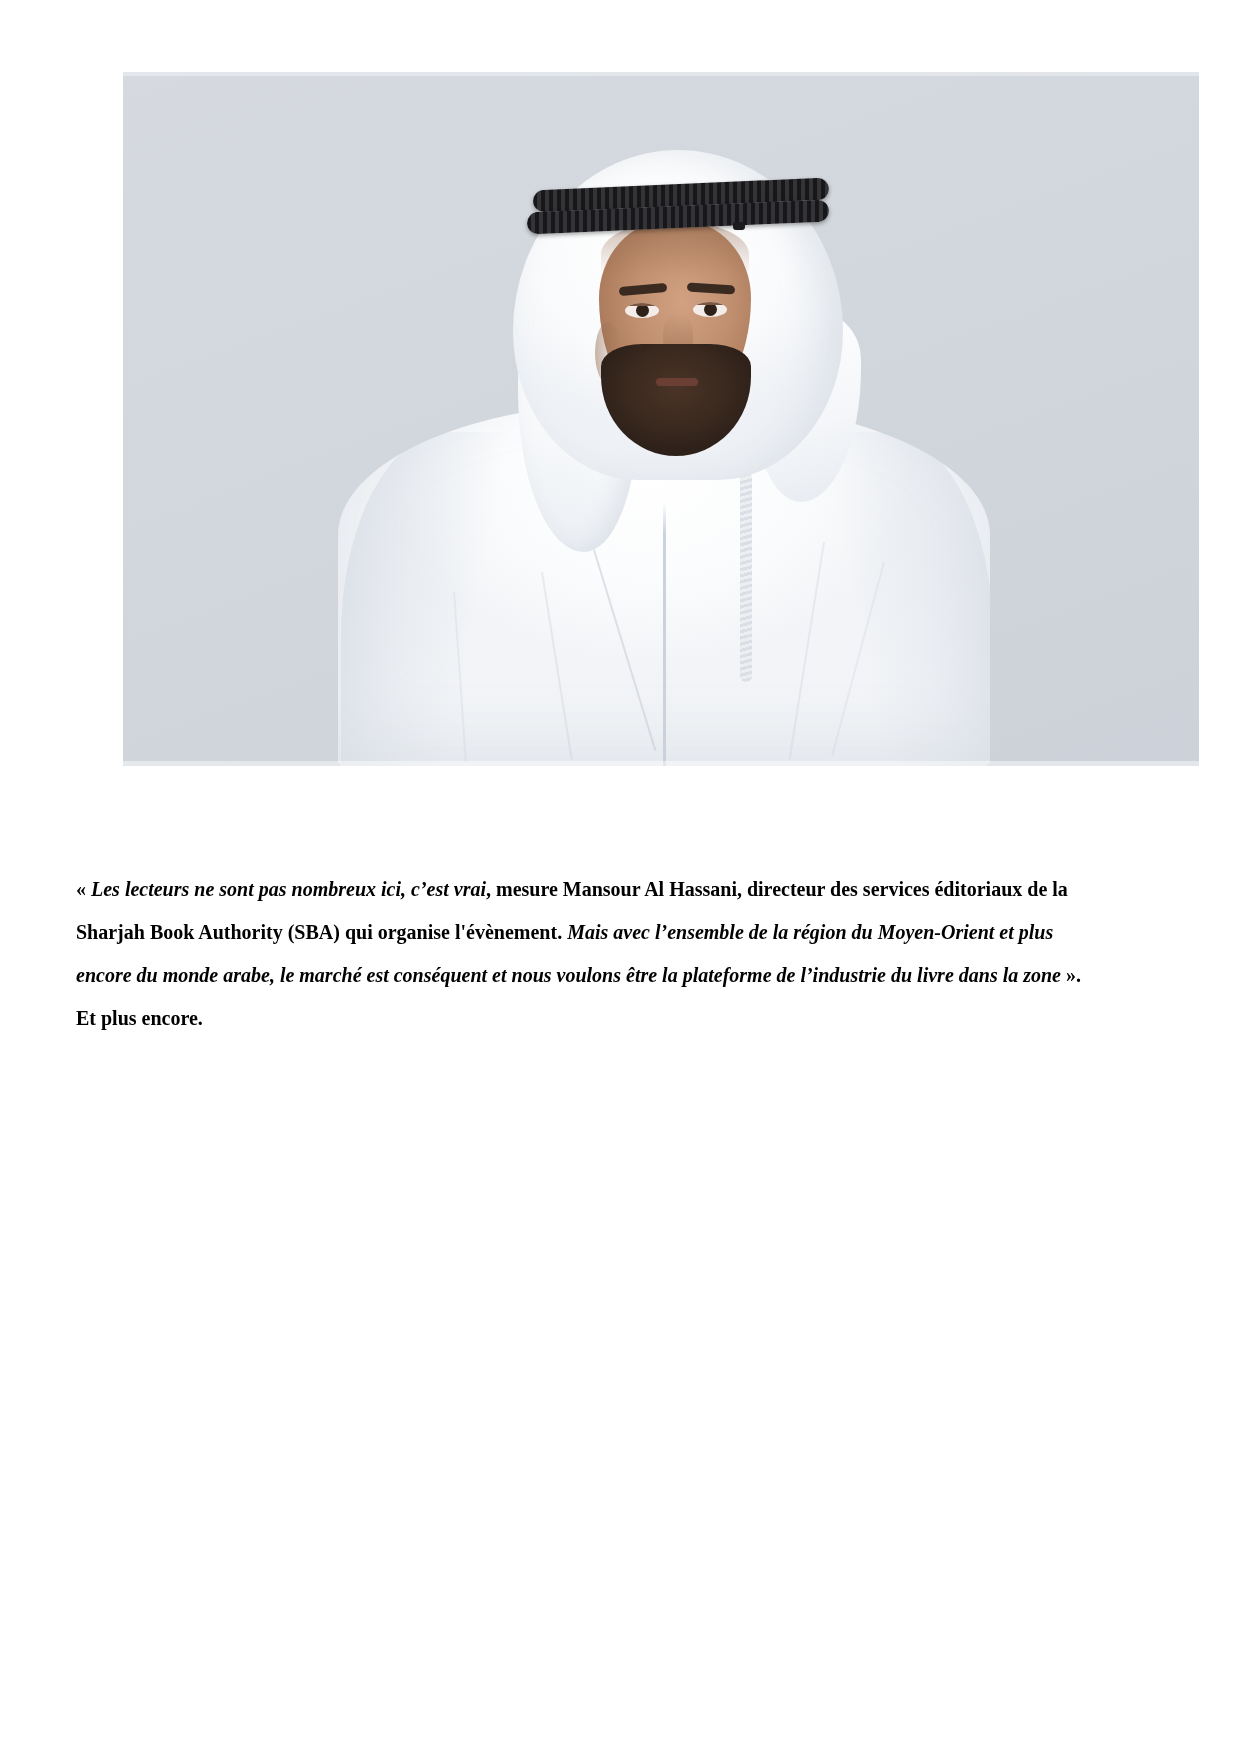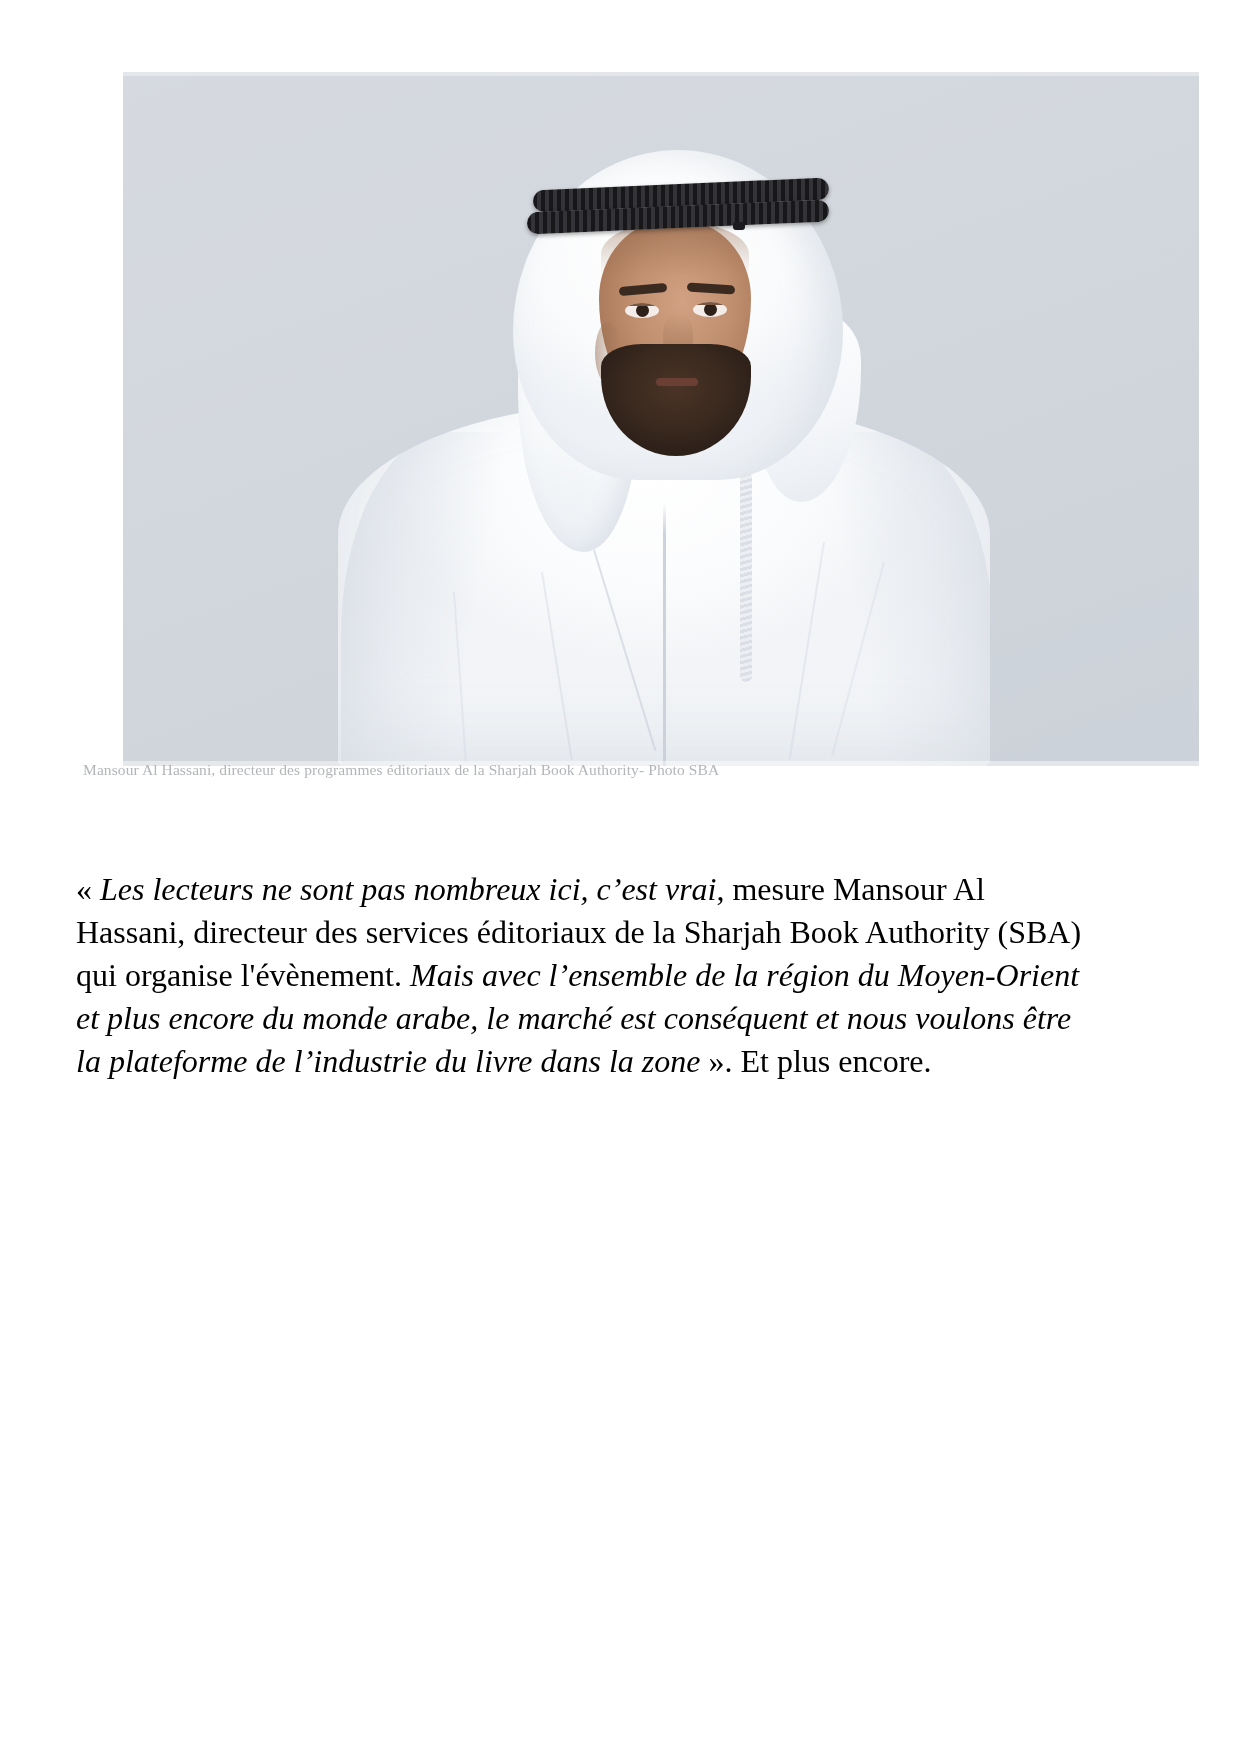--- a/index.html
+++ b/index.html
@@ -325,22 +325,22 @@
 
   
   .article {
     position: absolute;
     left: 76px;
     top: 868px;
     width: 1012px;
   }
   .para {
     font-family: "Liberation Serif", "DejaVu Serif", serif;
-    font-weight: normal;
-    font-size: 32px;
+    font-weight: bold;
+    font-size: 20px;
     line-height: 43px;
     color: #000000;
     margin: 0 0 40px 0;
     text-align: left;
   }
   .para:last-child { margin-bottom: 0; }
   .para em {
     font-style: italic;
   }
 </style>
@@ -394,19 +394,18 @@
 
         <div class="agal top"></div>
         <div class="agal bottom"></div>
         <div class="agal-knot"></div>
 
       </div>
     </div>
 
   </figure>
 
-  <figcaption class="caption">Mansour Al Hassani, directeur des programmes éditoriaux de la Sharjah Book Authority- Photo SBA</figcaption>
 
   <div class="article">
     <p class="para"><span>« </span><em>Les lecteurs ne sont pas nombreux ici, c’est vrai</em><span>, mesure Mansour Al Hassani, directeur des services éditoriaux de la Sharjah Book Authority (SBA) qui organise l'évènement. </span><em>Mais avec l’ensemble de la région du Moyen-Orient et plus encore du monde arabe, le marché est conséquent et nous voulons être la plateforme de l’industrie du livre dans la zone</em><span> ». Et plus encore.</span></p>
   </div>
 
 </div>
 
 </body></html>

